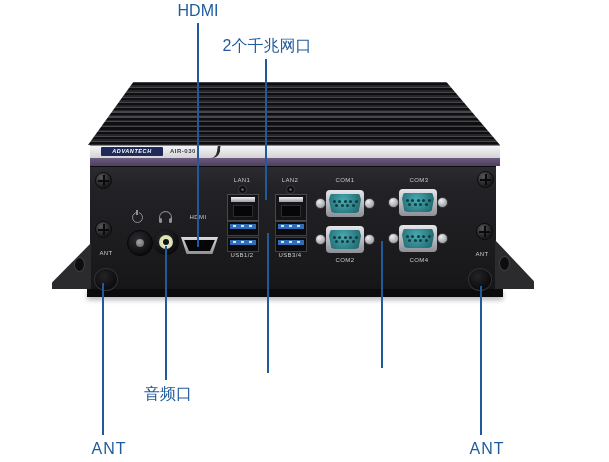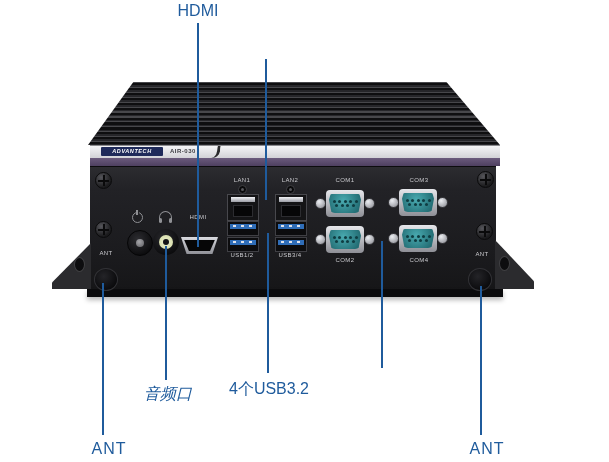--- a/index.html
+++ b/index.html
@@ -266,18 +266,18 @@
 
   <div class="cline" style="left:197px;top:23px;height:224px;"></div>
   <div class="cline" style="left:265px;top:59px;height:141px;"></div>
   <div class="cline" style="left:165px;top:246px;height:134px;"></div>
   <div class="cline" style="left:267px;top:233px;height:140px;"></div>
   <div class="cline" style="left:381px;top:241px;height:127px;"></div>
   <div class="cline" style="left:102px;top:283px;height:152px;"></div>
   <div class="cline" style="left:480px;top:286px;height:149px;"></div>
 
   <div class="callout" style="left:198px;top:2px;">HDMI</div>
-  <div class="callout" style="left:168px;top:385px;font-style:italic;">音频口</div>
-  <div class="callout" style="left:269px;top:380px;">4个USB3.2</div>
+  <div class="callout" style="left:267px;top:37px;">2个千兆网口</div>
+  <div class="callout" style="left:168px;top:385px;">音频口</div>
   <div class="callout ant-callout" style="left:109px;top:440px;">ANT</div>
   <div class="callout ant-callout" style="left:487px;top:440px;">ANT</div>
 
 </div>
 
 </body></html>

